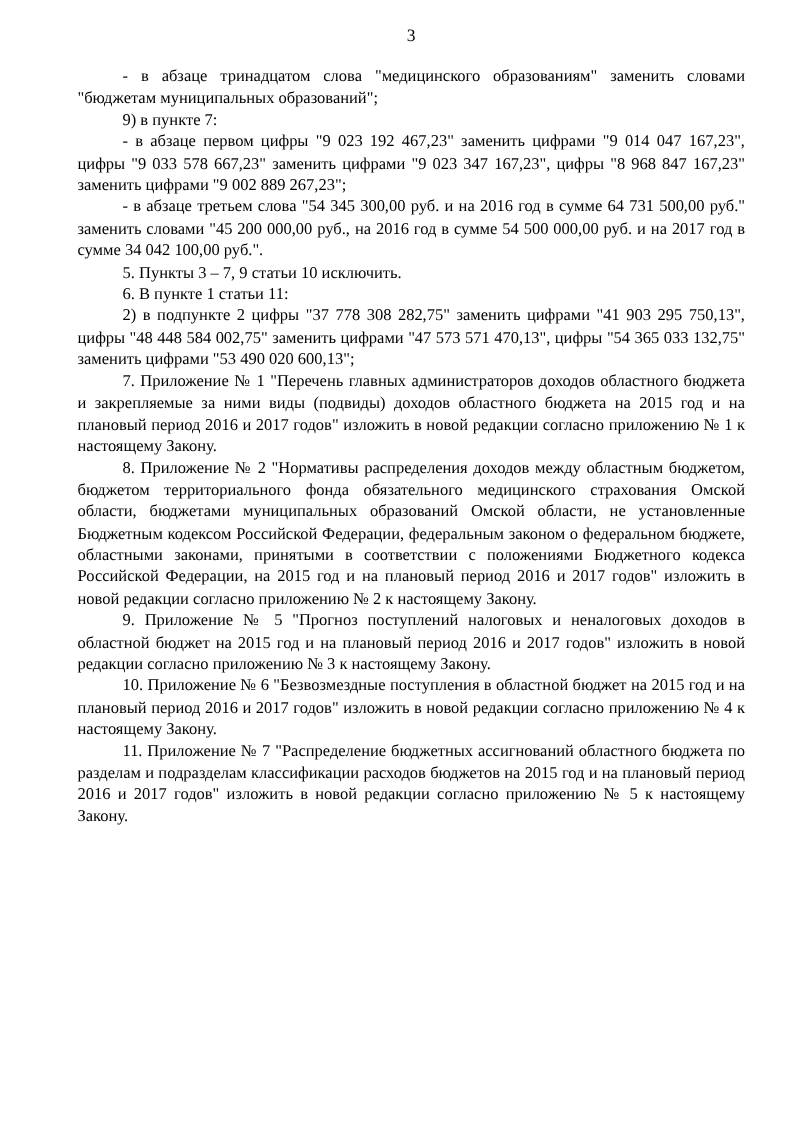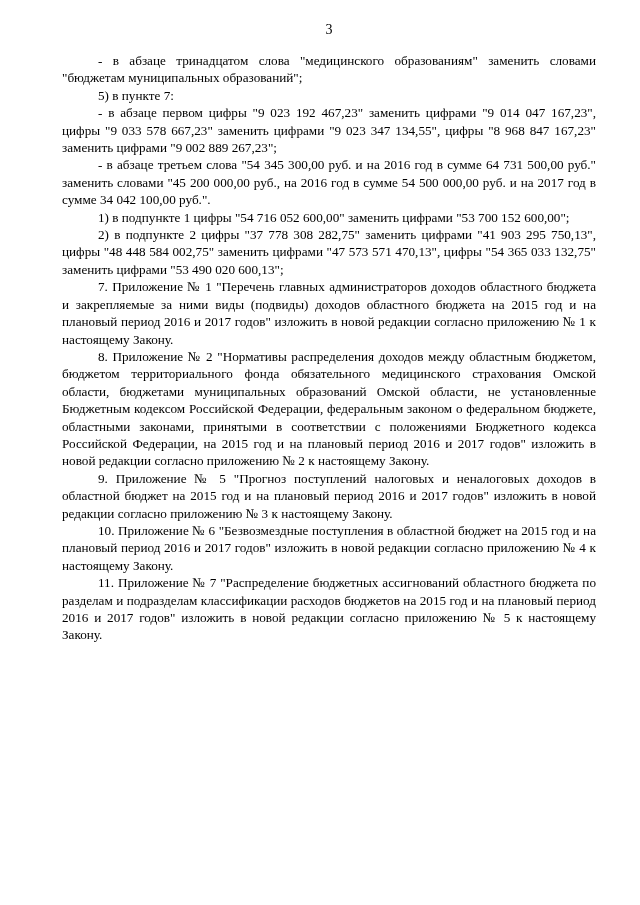--- a/index.html
+++ b/index.html
@@ -37,24 +37,25 @@
     hyphens: none;
   }
 </style>
 </head>
 <body>
 
 <div class="page">
   <div class="page-number">3</div>
   <div class="body-text">
     <p>- в абзаце тринадцатом слова "медицинского образованиям" заменить словами "бюджетам муниципальных образований";</p>
-    <p>5) в пункте 7:</p>
-    <p>- в абзаце первом цифры "9 023 192 467,23" заменить цифрами "9 014 047 167,23", цифры "9 033 578 667,23" заменить цифрами "9 023 347 134,55", цифры "8 968 847 167,23" заменить цифрами "9 002 889 267,23";</p>
+    <p>9) в пункте 7:</p>
+    <p>- в абзаце первом цифры "9 023 192 467,23" заменить цифрами "9 014 047 167,23", цифры "9 033 578 667,23" заменить цифрами "9 023 347 167,23", цифры "8 968 847 167,23" заменить цифрами "9 002 889 267,23";</p>
     <p>- в абзаце третьем слова "54 345 300,00 руб. и на 2016 год в сумме 64 731 500,00 руб." заменить словами "45 200 000,00 руб., на 2016 год в сумме 54 500 000,00 руб. и на 2017 год в сумме 34 042 100,00 руб.".</p>
-    <p>1) в подпункте 1 цифры "54 716 052 600,00" заменить цифрами "53 700 152 600,00";</p>
+    <p>5. Пункты 3 – 7, 9 статьи 10 исключить.</p>
+    <p>6. В пункте 1 статьи 11:</p>
     <p>2) в подпункте 2 цифры "37 778 308 282,75" заменить цифрами "41 903 295 750,13", цифры "48 448 584 002,75" заменить цифрами "47 573 571 470,13", цифры "54 365 033 132,75" заменить цифрами "53 490 020 600,13";</p>
     <p>7. Приложение № 1 "Перечень главных администраторов доходов областного бюджета и закрепляемые за ними виды (подвиды) доходов областного бюджета на 2015 год и на плановый период 2016 и 2017 годов" изложить в новой редакции согласно приложению № 1 к настоящему Закону.</p>
     <p>8. Приложение № 2 "Нормативы распределения доходов между областным бюджетом, бюджетом территориального фонда обязательного медицинского страхования Омской области, бюджетами муниципальных образований Омской области, не установленные Бюджетным кодексом Российской Федерации, федеральным законом о федеральном бюджете, областными законами, принятыми в соответствии с положениями Бюджетного кодекса Российской Федерации, на 2015 год и на плановый период 2016 и 2017 годов" изложить в новой редакции согласно приложению № 2 к настоящему Закону.</p>
     <p>9. Приложение № 5 "Прогноз поступлений налоговых и неналоговых доходов в областной бюджет на 2015 год и на плановый период 2016 и 2017 годов" изложить в новой редакции согласно приложению № 3 к настоящему Закону.</p>
     <p>10. Приложение № 6 "Безвозмездные поступления в областной бюджет на 2015 год и на плановый период 2016 и 2017 годов" изложить в новой редакции согласно приложению № 4 к настоящему Закону.</p>
     <p>11. Приложение № 7 "Распределение бюджетных ассигнований областного бюджета по разделам и подразделам классификации расходов бюджетов на 2015 год и на плановый период 2016 и 2017 годов" изложить в новой редакции согласно приложению № 5 к настоящему Закону.</p>
   </div>
 </div>
 
 </body></html>

